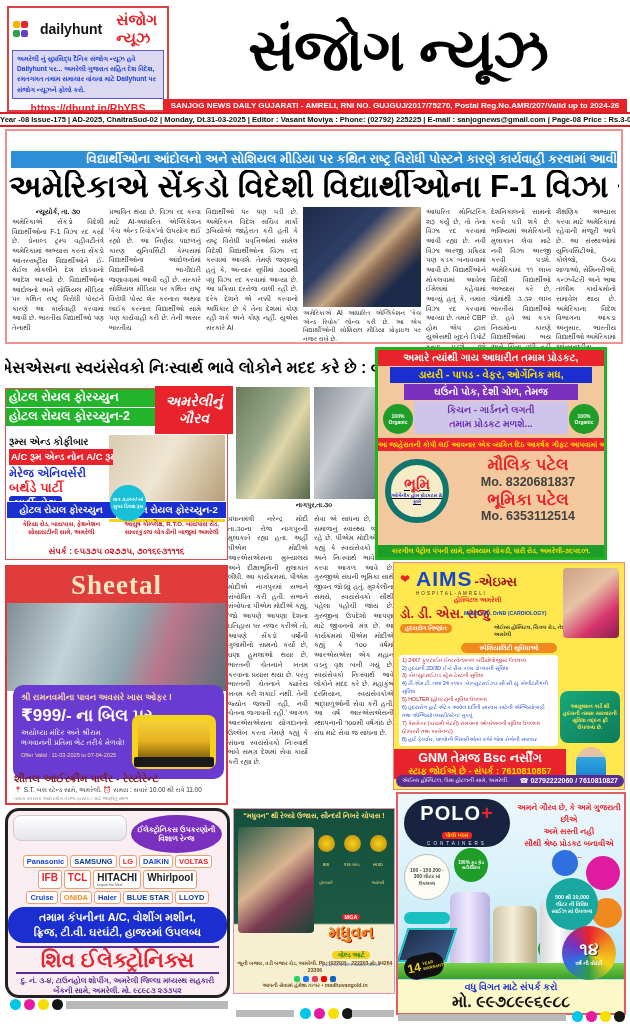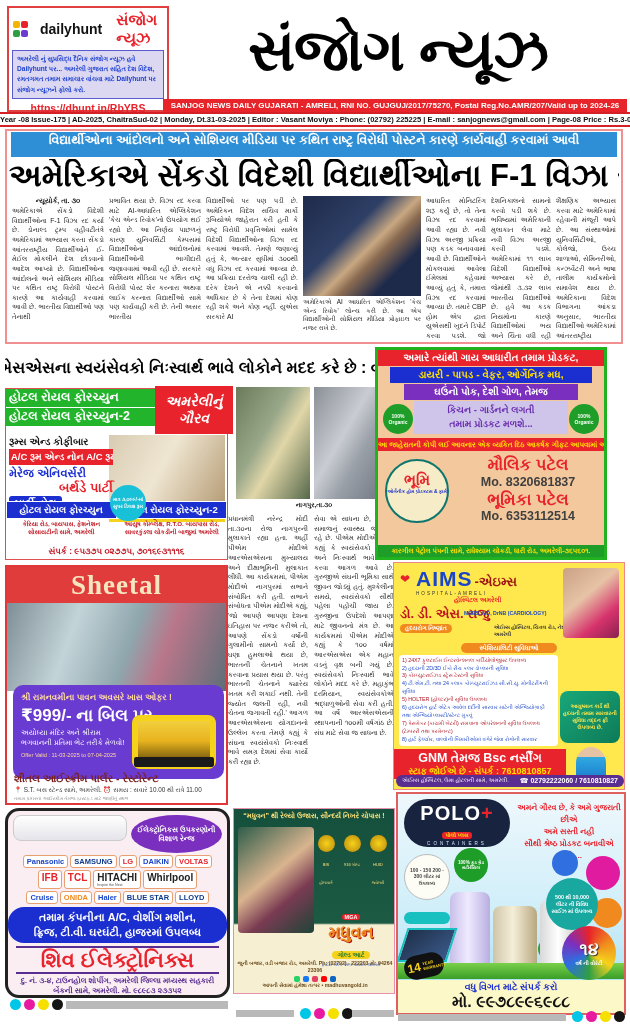--- a/index.html
+++ b/index.html
@@ -20,22 +20,22 @@
 
   .masthead { position:absolute; left:168px; right:2px; top:2px; height:96px; display:flex; align-items:center; justify-content:center;
               font-size:58px; font-weight:800; color:#000; letter-spacing:-1px; }
   .rni-bar { position:absolute; left:163px; top:99px; width:464px; height:13px; background:#e8242b; color:#fff; font-weight:bold;
              font-size:8px; line-height:13px; text-align:center; white-space:nowrap; overflow:hidden; }
   .issue-line { position:absolute; left:0; top:112px; width:630px; height:15px; border-top:2px solid #d42027; border-bottom:2px solid #d42027;
                 font-size:7.6px; font-weight:bold; color:#111; line-height:11px; text-align:center; white-space:nowrap; overflow:hidden; }
 
   
   .lead { position:absolute; left:5px; top:129px; width:618px; height:215px; border:2px solid #f09090; background:#fff; }
-  .lead-sub { margin:1px 4px 0; background:#2f8fd6; color:#fff; font-weight:bold; font-size:12.5px; height:25px; line-height:17px;
-              text-align:center; white-space:nowrap; overflow:hidden; }
+  .lead-sub { margin:20px 4px 0; background:#2f8fd6; color:#fff; font-weight:bold; font-size:12.5px; height:17px; line-height:17px;
+              text-align:right; white-space:nowrap; overflow:hidden; }
   .lead-headline { font-size:31px; font-weight:800; color:#000; text-align:center; line-height:1.1; margin:2px 2px 3px; white-space:nowrap; overflow:hidden; }
   .lead-body { display:flex; gap:5px; padding:0 5px; height:146px; overflow:hidden; }
   .ncol { font-size:6.8px; line-height:1.42; text-align:justify; color:#1a1a1a; overflow:hidden; }
   .c-w { width:92px; } .c-n { width:60px; }
   .dateline { display:block; text-align:center; font-weight:bold; font-size:7px; }
   .lead-photo-block { width:118px; }
   .lead-photo { width:118px; height:100px; background:linear-gradient(135deg,#1e2a4a 0%,#2e3f66 38%,#c8a882 54%,#8a6a50 62%,#1e2a4a 78%); }
   .lead-caption { font-size:6.3px; line-height:1.35; text-align:justify; color:#111; margin-top:2px; }
 
   
@@ -52,21 +52,21 @@
 
   
   .hotel { position:absolute; left:5px; top:388px; width:223px; height:172px; border:1px solid #e05050; background:#fff; font-size:0; }
   .hotel-head { width:150px; }
   .hotel-head div { background:#22b52b; color:#fff; font-weight:800; font-size:12.5px; line-height:1.1; padding:2px 3px; margin-bottom:1px; white-space:nowrap; overflow:hidden; }
   .hotel-room-photo { position:absolute; right:2px; top:46px; width:116px; height:72px; background:linear-gradient(120deg,#d8cbb2,#efe6d2 45%,#b59b74); }
   .hotel-left { position:absolute; left:3px; top:46px; width:104px; }
   .hotel-rooms { font-weight:800; font-size:10px; color:#111; padding:1px 0; }
   .hotel-ac { background:#e8232b; color:#fff; font-weight:800; font-size:9.5px; padding:2px; text-align:center; white-space:nowrap; overflow:hidden; }
   .hotel-f1 { color:#1b2fd0; font-weight:800; font-size:11.5px; padding-top:2px; }
-  .hotel-f2 { color:#e8232b; font-weight:800; font-size:13px;text-align:right; }
+  .hotel-f2 { color:#e8232b; font-weight:800; font-size:13px; }
   .hotel-f3 { display:inline-block; background:#1b2fd0; color:#fff; font-weight:800; font-size:11px; padding:1px 6px; border-radius:3px; }
   .hotel-badge { position:absolute; left:104px; top:96px; width:36px; height:36px; border-radius:50%; background:#18c0d8; color:#fff;
                  font-size:5px; font-weight:bold; display:flex; align-items:center; justify-content:center; text-align:center; padding:2px; z-index:2; }
   .hotel-fn { position:absolute; right:2px; top:120px; width:116px; background:#f5d21c; color:#b01515; font-weight:800; font-size:7.2px; text-align:center; padding:2px 1px; }
   .hotel-locs { position:absolute; left:0; bottom:22px; width:100%; display:flex; }
   .hotel-loc { width:50%; }
   .hotel-loc-name { background:#1b2fd0; color:#fff; font-weight:800; font-size:9.5px; text-align:center; padding:2px 0; border:1px solid #fff; white-space:nowrap; overflow:hidden; }
   .hotel-loc-addr { color:#c01520; font-weight:bold; font-size:6.2px; line-height:1.3; text-align:center; padding:1px; }
   .hotel-contact { position:absolute; left:0; bottom:2px; width:100%; text-align:center; color:#c01520; font-weight:800; font-size:8.5px; }
 
@@ -92,21 +92,21 @@
   .organic { position:absolute; left:375px; top:347px; width:232px; height:213px; border:3px solid #21b21f; background:#f4c89d; }
   .og-s1 { background:#e8232b; color:#fff; font-weight:800; font-size:10.2px; text-align:center; padding:2px 0; white-space:nowrap; overflow:hidden; }
   .og-s2 { background:#1b2fd0; color:#ffe000; font-weight:800; font-size:10.2px; text-align:center; padding:2px 0; margin:1px 12px 0; white-space:nowrap; overflow:hidden; }
   .og-s3 { background:#7b2fbe; color:#fff; font-weight:800; font-size:10px; text-align:center; padding:2px 0; margin:1px 26px 0; }
   .og-s4 { background:#cfc4ea; color:#6a2fb0; font-weight:800; font-size:9.6px; text-align:center; padding:2px 0; margin:1px 36px 0; line-height:1.5; }
   .og-badge { position:absolute; width:30px; height:30px; border-radius:50%; background:#1e9e28; color:#fff; font-size:5px; font-weight:bold;
               display:flex; align-items:center; justify-content:center; text-align:center; top:54px; }
   .og-badge.l { left:5px; } .og-badge.r { right:5px; }
   .og-gift { background:#e8232b; color:#ffe000; font-weight:bold; font-size:7.2px; text-align:center; padding:2px 0; margin-top:4px; white-space:nowrap; overflow:hidden; }
   .og-main { position:relative; height:96px; }
-  .og-logo { position:absolute; left:7px; top:8px; width:64px; height:64px; border-radius:50%; border:2px solid #0f766e; background:#f6edc8; text-align:center; padding-top:10px; }
+  .og-logo { position:absolute; left:7px; top:8px; width:64px; height:64px; border-radius:50%; border:6px solid #0f766e; background:#f6edc8; text-align:center; padding-top:10px;text-decoration:underline; }
   .og-logo-name { color:#e8232b; font-weight:800; font-size:15px; }
   .og-logo-sub { color:#1b2fd0; font-weight:bold; font-size:4.8px; line-height:1.4; }
   .og-people { position:absolute; left:78px; top:4px; right:4px; text-align:center; }
   .og-person { color:#e8232b; font-weight:800; font-size:16.5px; line-height:1.2; }
   .og-phone { color:#404040; font-weight:800; font-size:12.5px; line-height:1.2; }
   .og-foot { position:absolute; left:0; bottom:0; width:100%; background:#1e9e28; color:#ffe000; font-weight:bold; font-size:6.8px; text-align:center; padding:2px 0; white-space:nowrap; overflow:hidden; }
 
   
   .aims { position:absolute; left:393px; top:562px; width:232px; height:228px; background:#ffe84d; border:1px solid #e88; overflow:hidden; }
   .aims-brand-row { display:flex; align-items:baseline; gap:2px; padding:4px 0 0 6px; }

